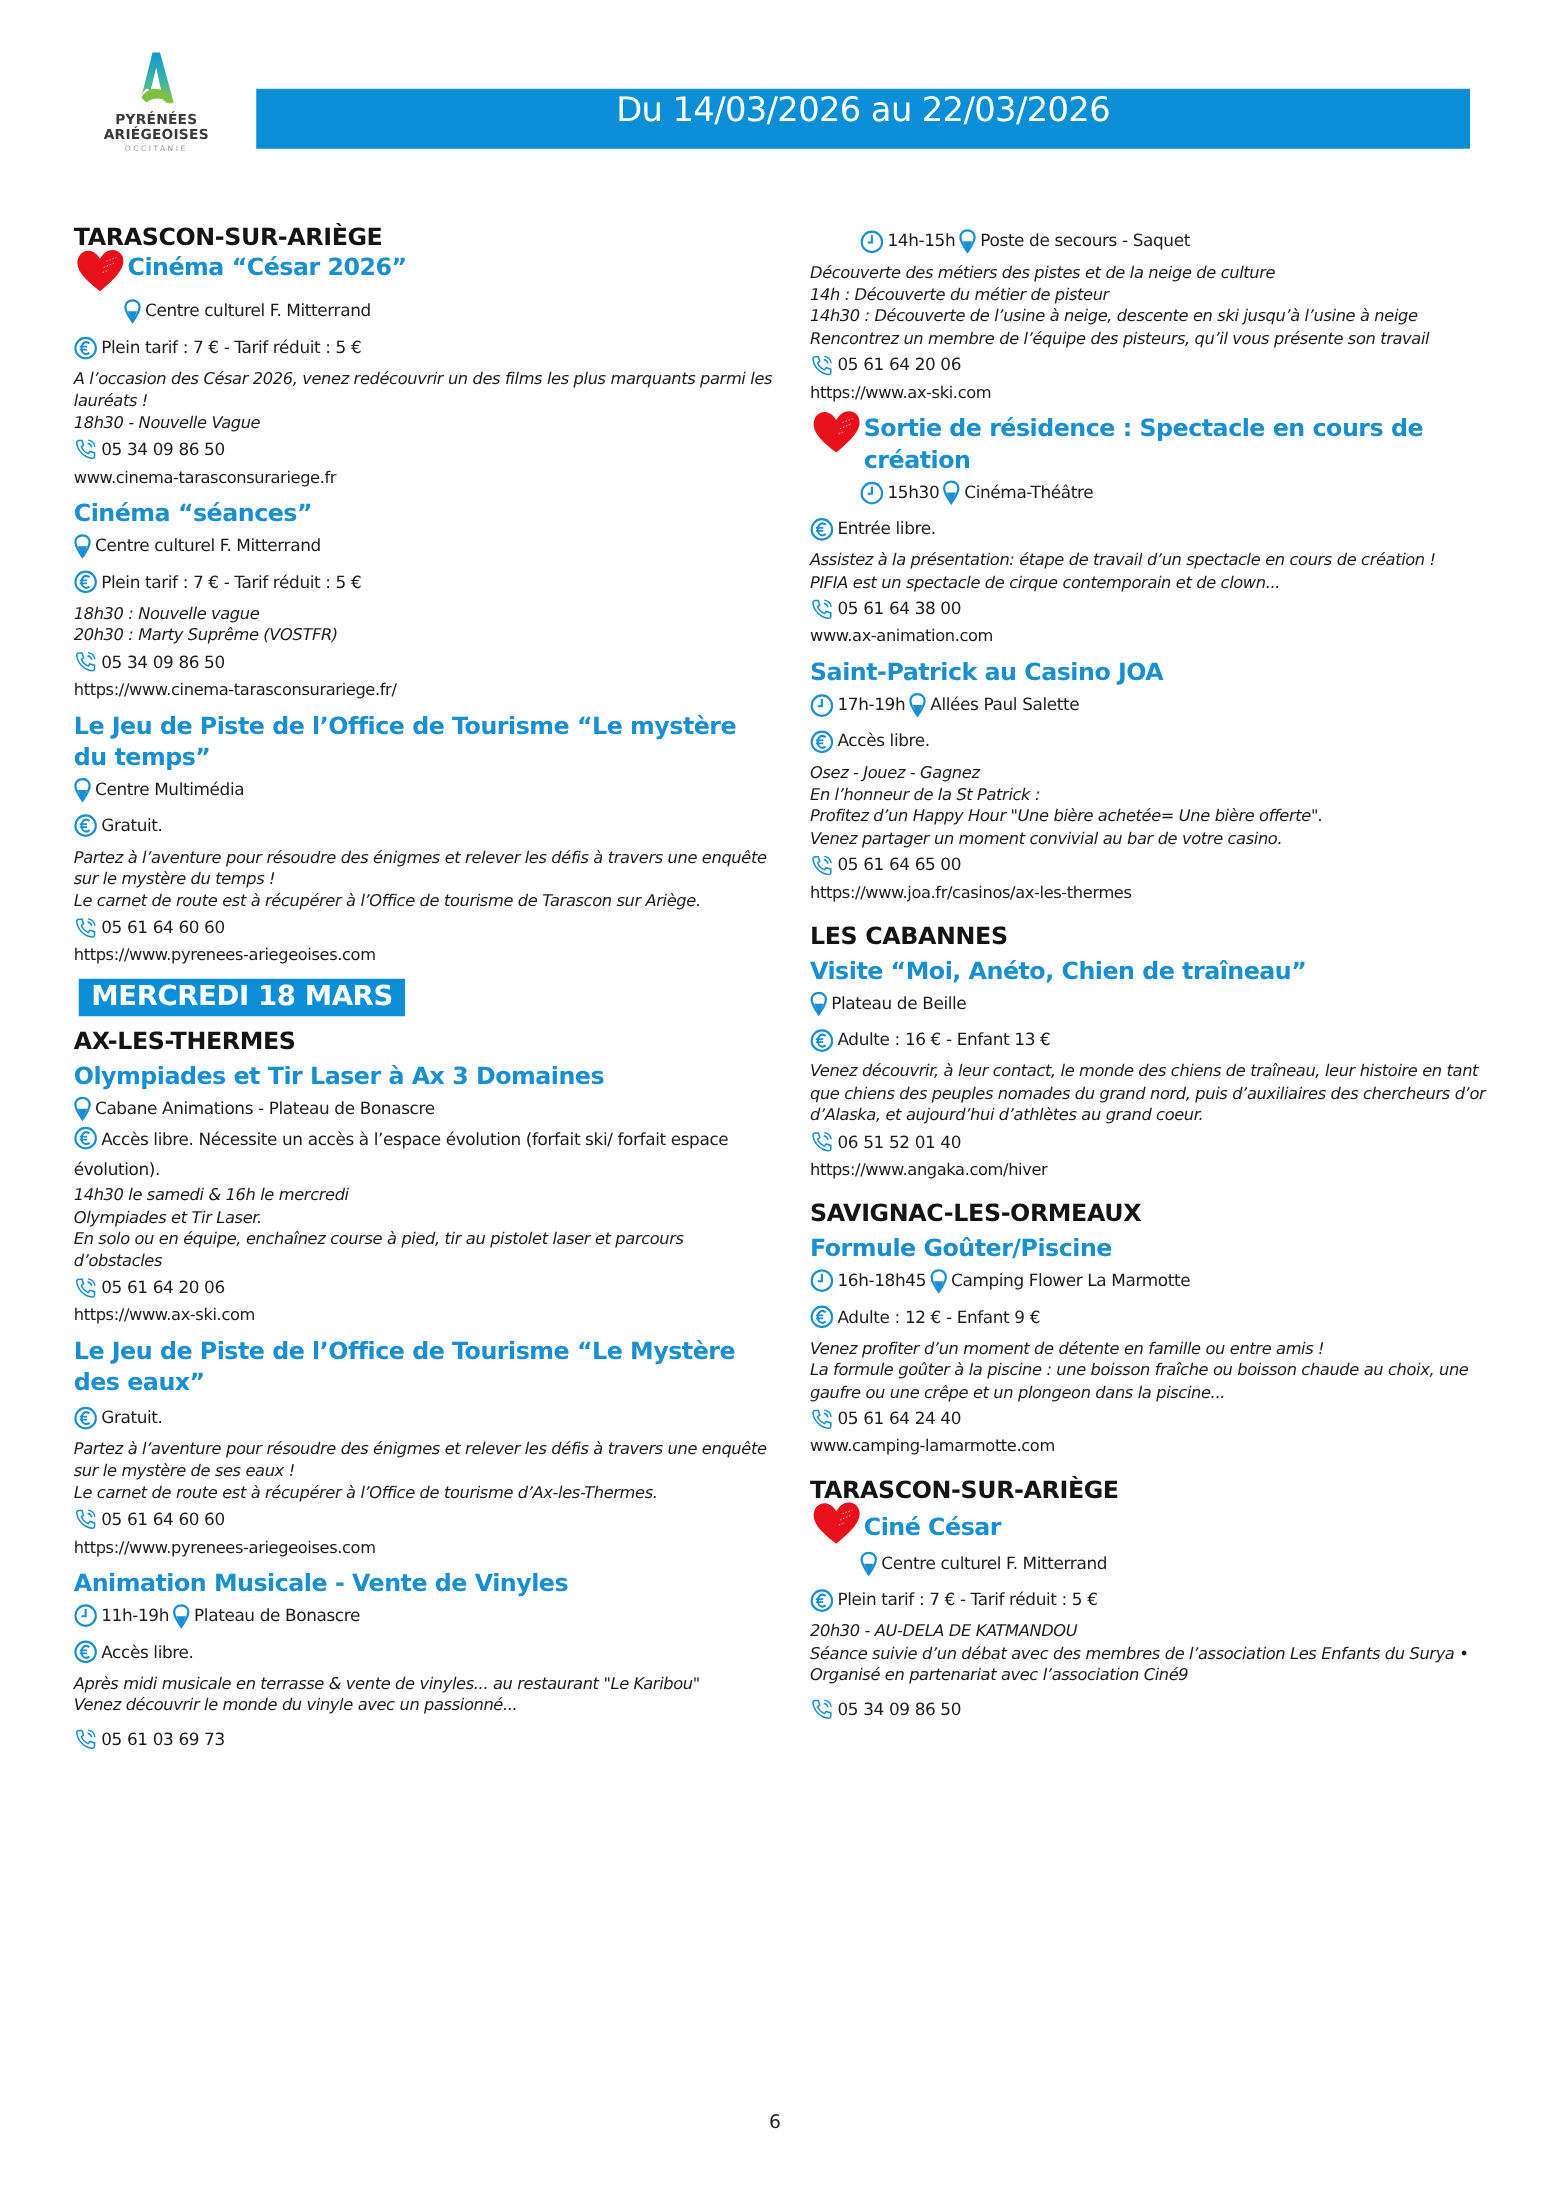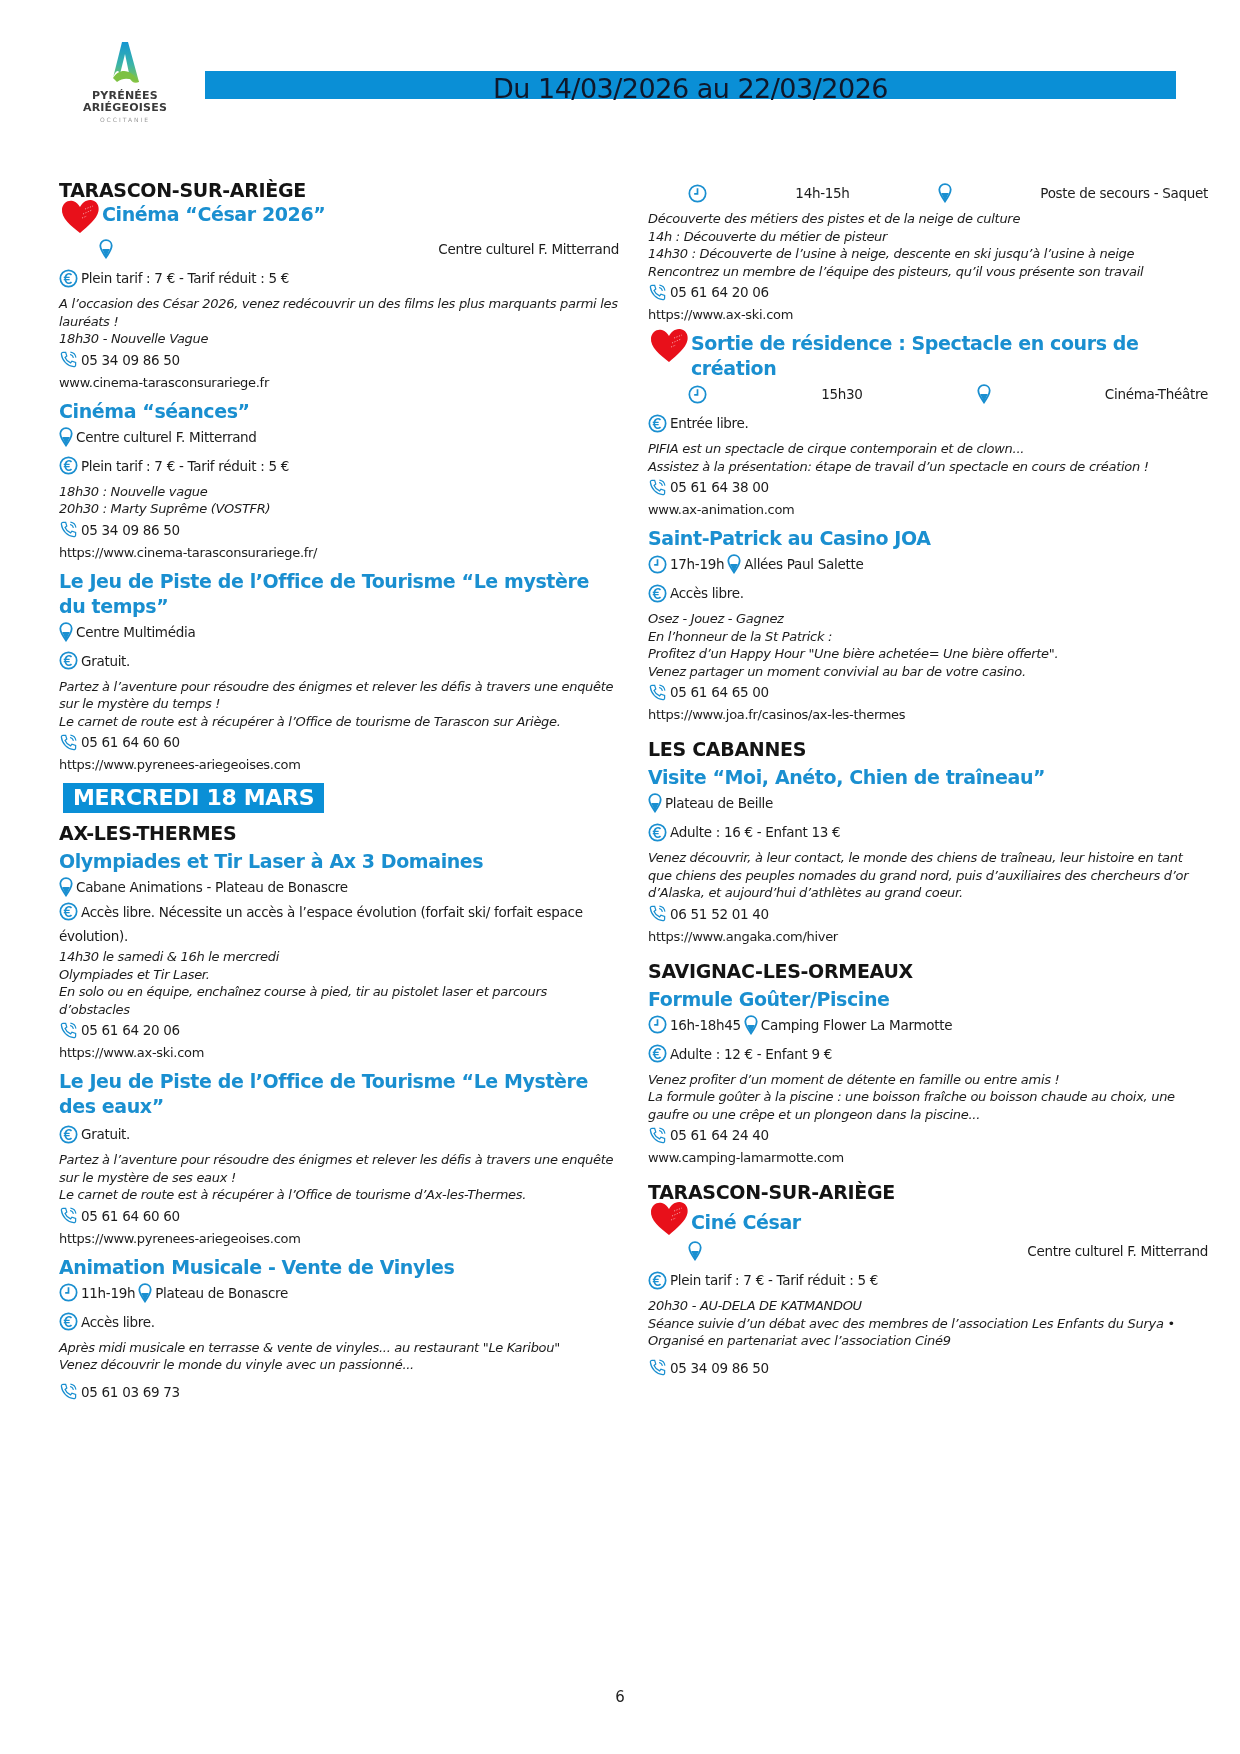--- a/index.html
+++ b/index.html
@@ -4,33 +4,33 @@
 <style>
   * { box-sizing: border-box; margin: 0; padding: 0; }
   html, body { width: 1240px; height: 1754px; background: #ffffff; }
   body { position: relative; font-family: "DejaVu Sans", "Liberation Sans", sans-serif; color: #1a1a1a; overflow: hidden; }
 
   .logo { position: absolute; left: 70px; top: 38px; width: 110px; height: 100px; text-align: center; }
   .logo svg { display: block; margin: 0 auto; }
   .logo .l1, .logo .l2 { font-family: "DejaVu Sans", sans-serif; font-weight: bold; font-size: 11px; color: #3a3a3a; line-height: 12px; letter-spacing: 0.2px; }
   .logo .l3 { font-size: 6px; color: #9a9a9a; letter-spacing: 2px; margin-top: 2px; }
 
-  .date-banner { position: absolute; left: 205px; top: 71px; width: 971px; height: 28px; background: #0a8fd6; color: #0f172a; text-align: center; font-family: "DejaVu Sans", sans-serif; font-size: 27px; line-height: 36px; letter-spacing: -0.5px; font-weight: normal; }
+  .date-banner { position: absolute; left: 205px; top: 71px; width: 971px; height: 48px; background: #0a8fd6; color: #ffffff; text-align: center; font-family: "DejaVu Sans", sans-serif; font-size: 27px; line-height: 36px; letter-spacing: -0.5px; font-weight: normal; }
 
   .col { position: absolute; top: 178px; width: 560px; }
   .col.left { left: 59px; }
   .col.right { left: 648px; }
 
   .town { font-family: "DejaVu Sans", sans-serif; font-weight: bold; font-size: 19px; color: #141414; letter-spacing: -0.3px; line-height: 24px; }
   .day-banner { display: inline-block; background: #0a8fd6; color: #fff; font-weight: bold; font-size: 22px; padding: 0 10px; height: 30px; line-height: 30px; margin-left: 4px; letter-spacing: -0.3px; }
 
   .event-title { font-family: "DejaVu Sans", sans-serif; font-weight: bold; font-size: 19px; color: #1a8fd0; line-height: 25px; letter-spacing: -0.4px; }
   .title-row { display: flex; align-items: flex-start; }
   .heart { width: 42px; height: 38px; flex: 0 0 42px; margin-right: 1px; margin-top: -4px; }
-  .indented { padding-left: 40px; justify-content: space-between; }
+  .indented { padding-left: 40px; }
 
   .row { display: flex; align-items: center; font-size: 13.5px; line-height: 20px; color: #1c1c1c; letter-spacing: -0.3px; }
   .row .ic { flex: 0 0 auto; margin-right: 3px; display: inline-flex; }
   .loc-row, .time-row { margin-top: 3px; }
   .price-row { margin-top: 9px; }
   .desc { font-style: italic; font-size: 13px; line-height: 17.5px; color: #1c1c1c; letter-spacing: -0.3px; margin-top: 7px; }
   .phone-row { margin-top: 2px; }
   .url { font-size: 13px; line-height: 20px; margin-top: 3px; color: #1c1c1c; letter-spacing: -0.3px; }
 
   .wrap-text { font-size: 13.5px; line-height: 20px; letter-spacing: -0.3px; }
@@ -317,22 +317,22 @@
         </svg>
       <span>Cinéma-Théâtre</span>
     </div>
     <div class="row price-row">
       <svg class="ic" width="19" height="19">
           <use href="#sym-euro"></use>
         </svg>
       <span>Entrée libre.</span>
     </div>
     <div class="desc">
+      <div>Assistez à la présentation: étape de travail  d’un spectacle en cours de création !</div>
       <div>PIFIA est un spectacle de cirque contemporain et de clown...</div>
-      <div>Assistez à la présentation: étape de travail  d’un spectacle en cours de création !</div>
     </div>
     <div class="row phone-row">
       <svg class="ic" width="19" height="19">
           <use href="#sym-phone"></use>
         </svg>
       <span>05 61 64 38 00</span>
     </div>
     <div class="url">www.ax-animation.com</div>
   </div>
 

